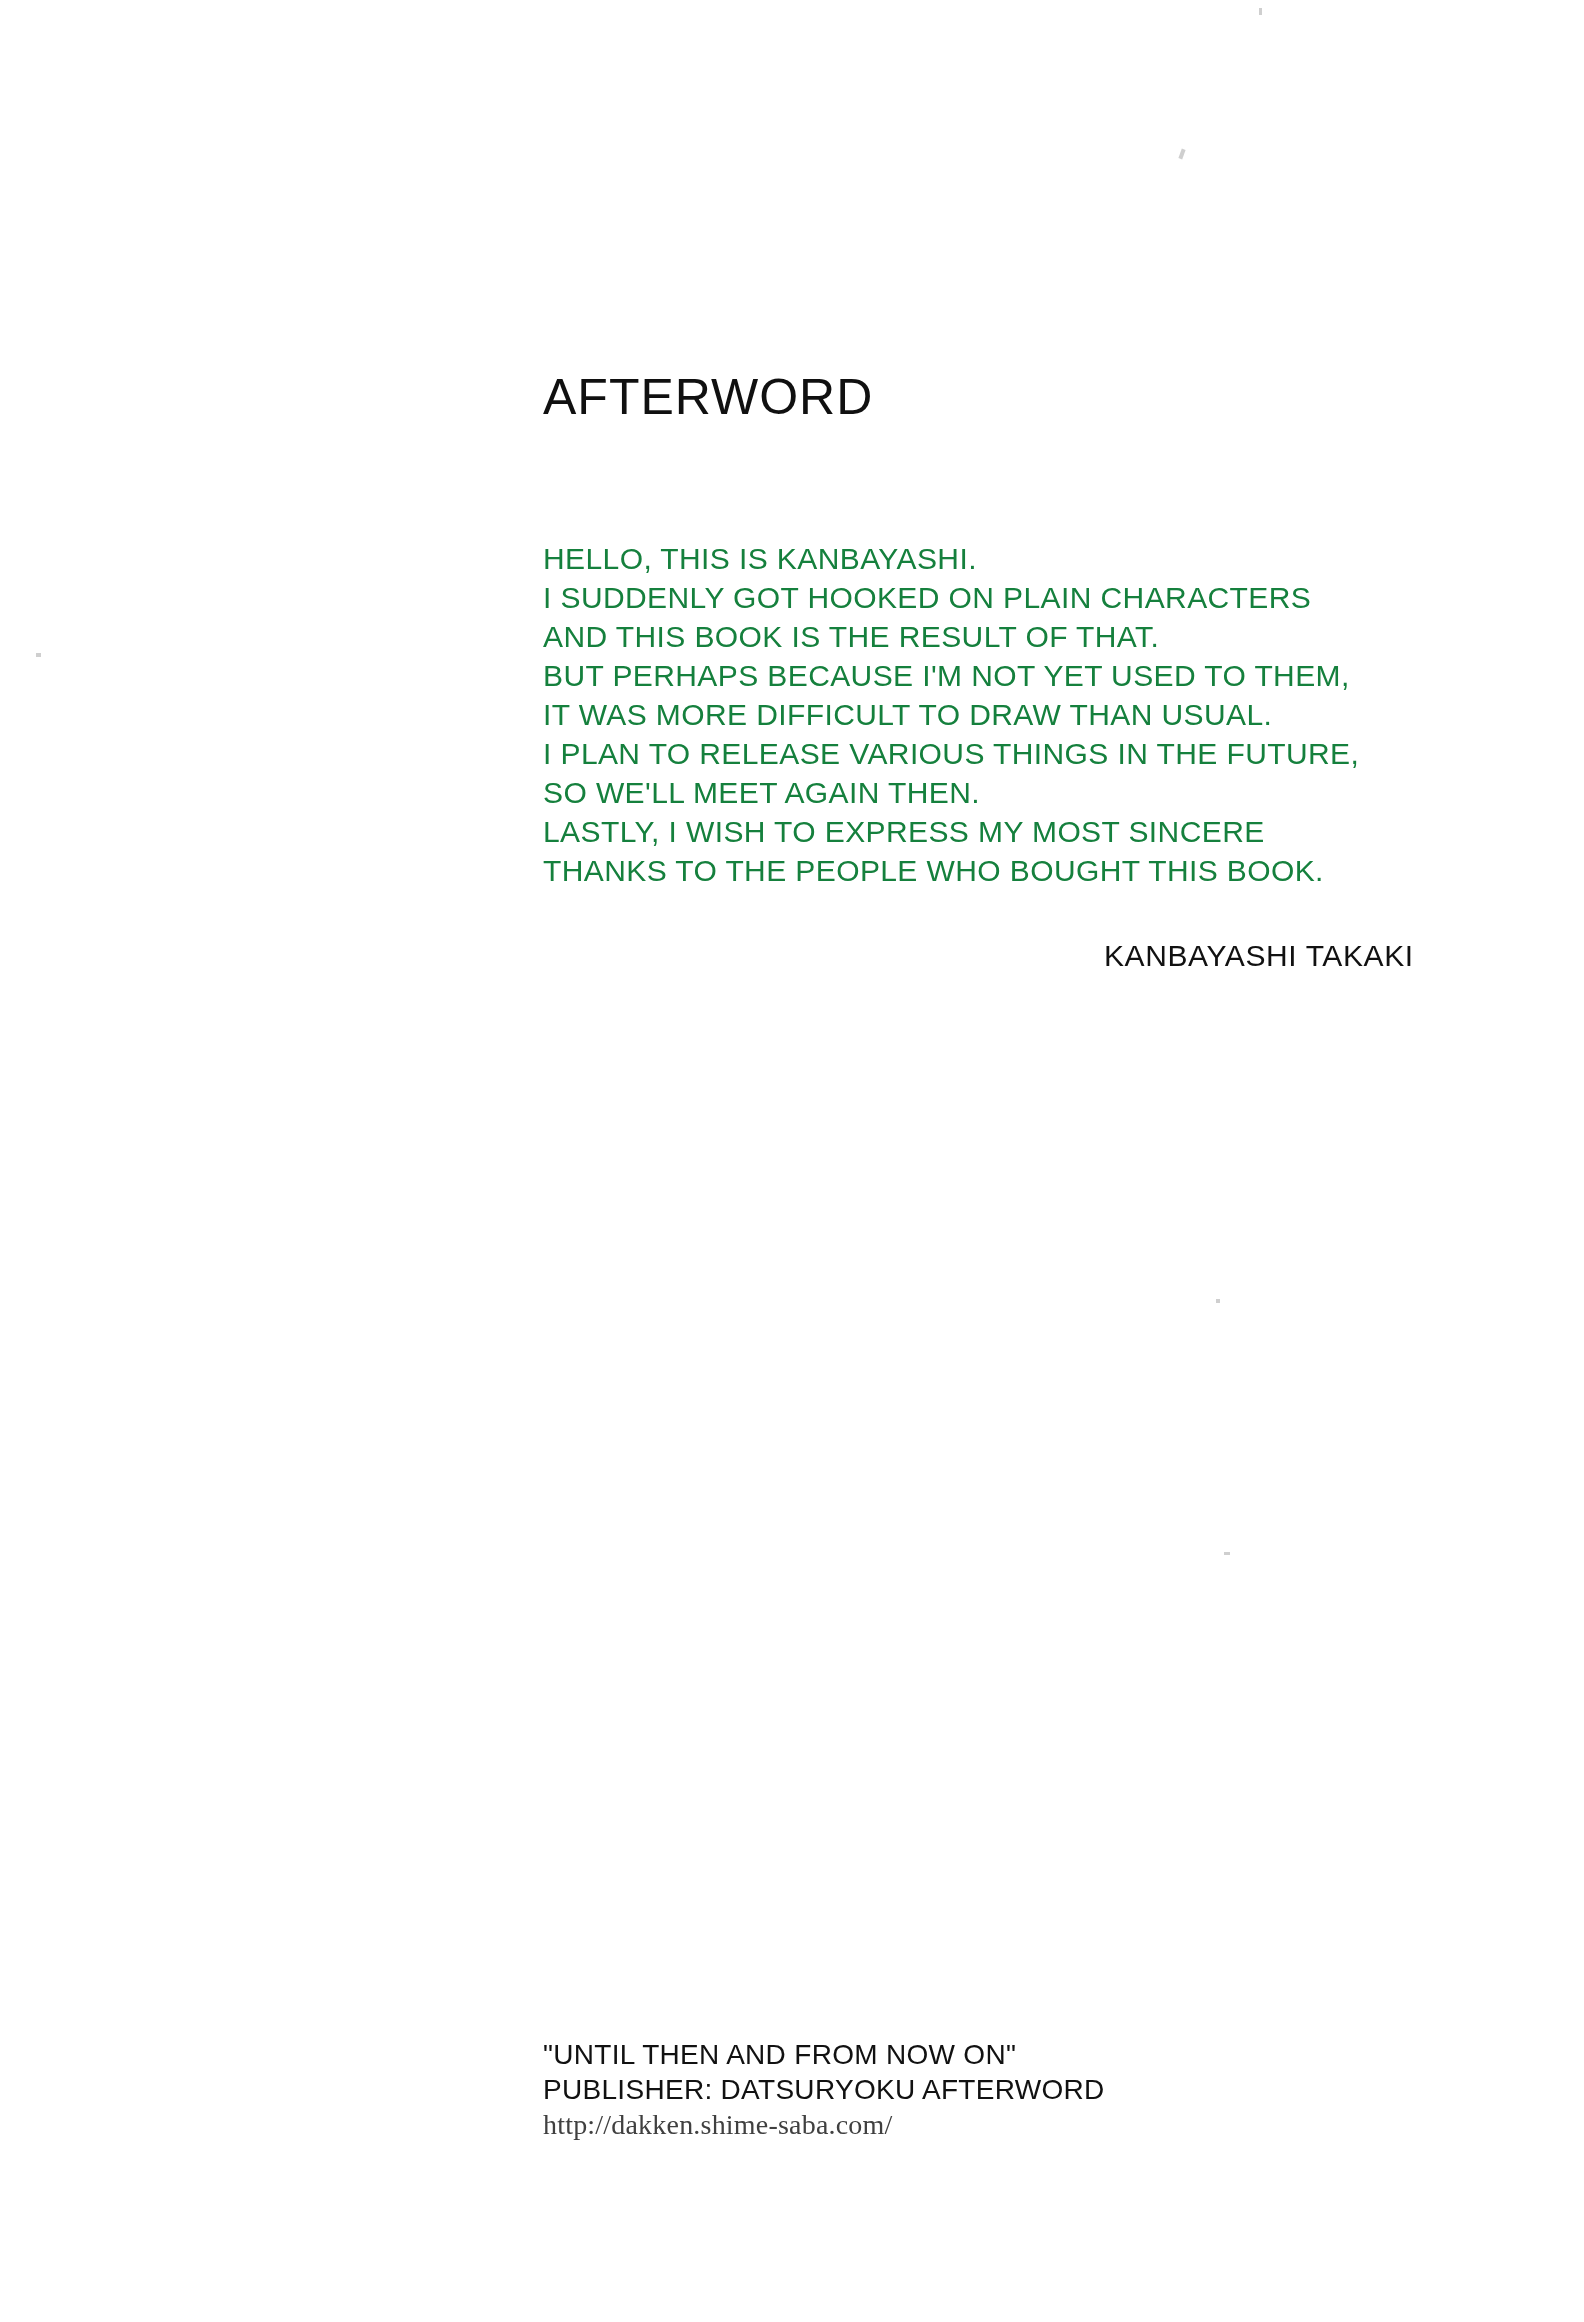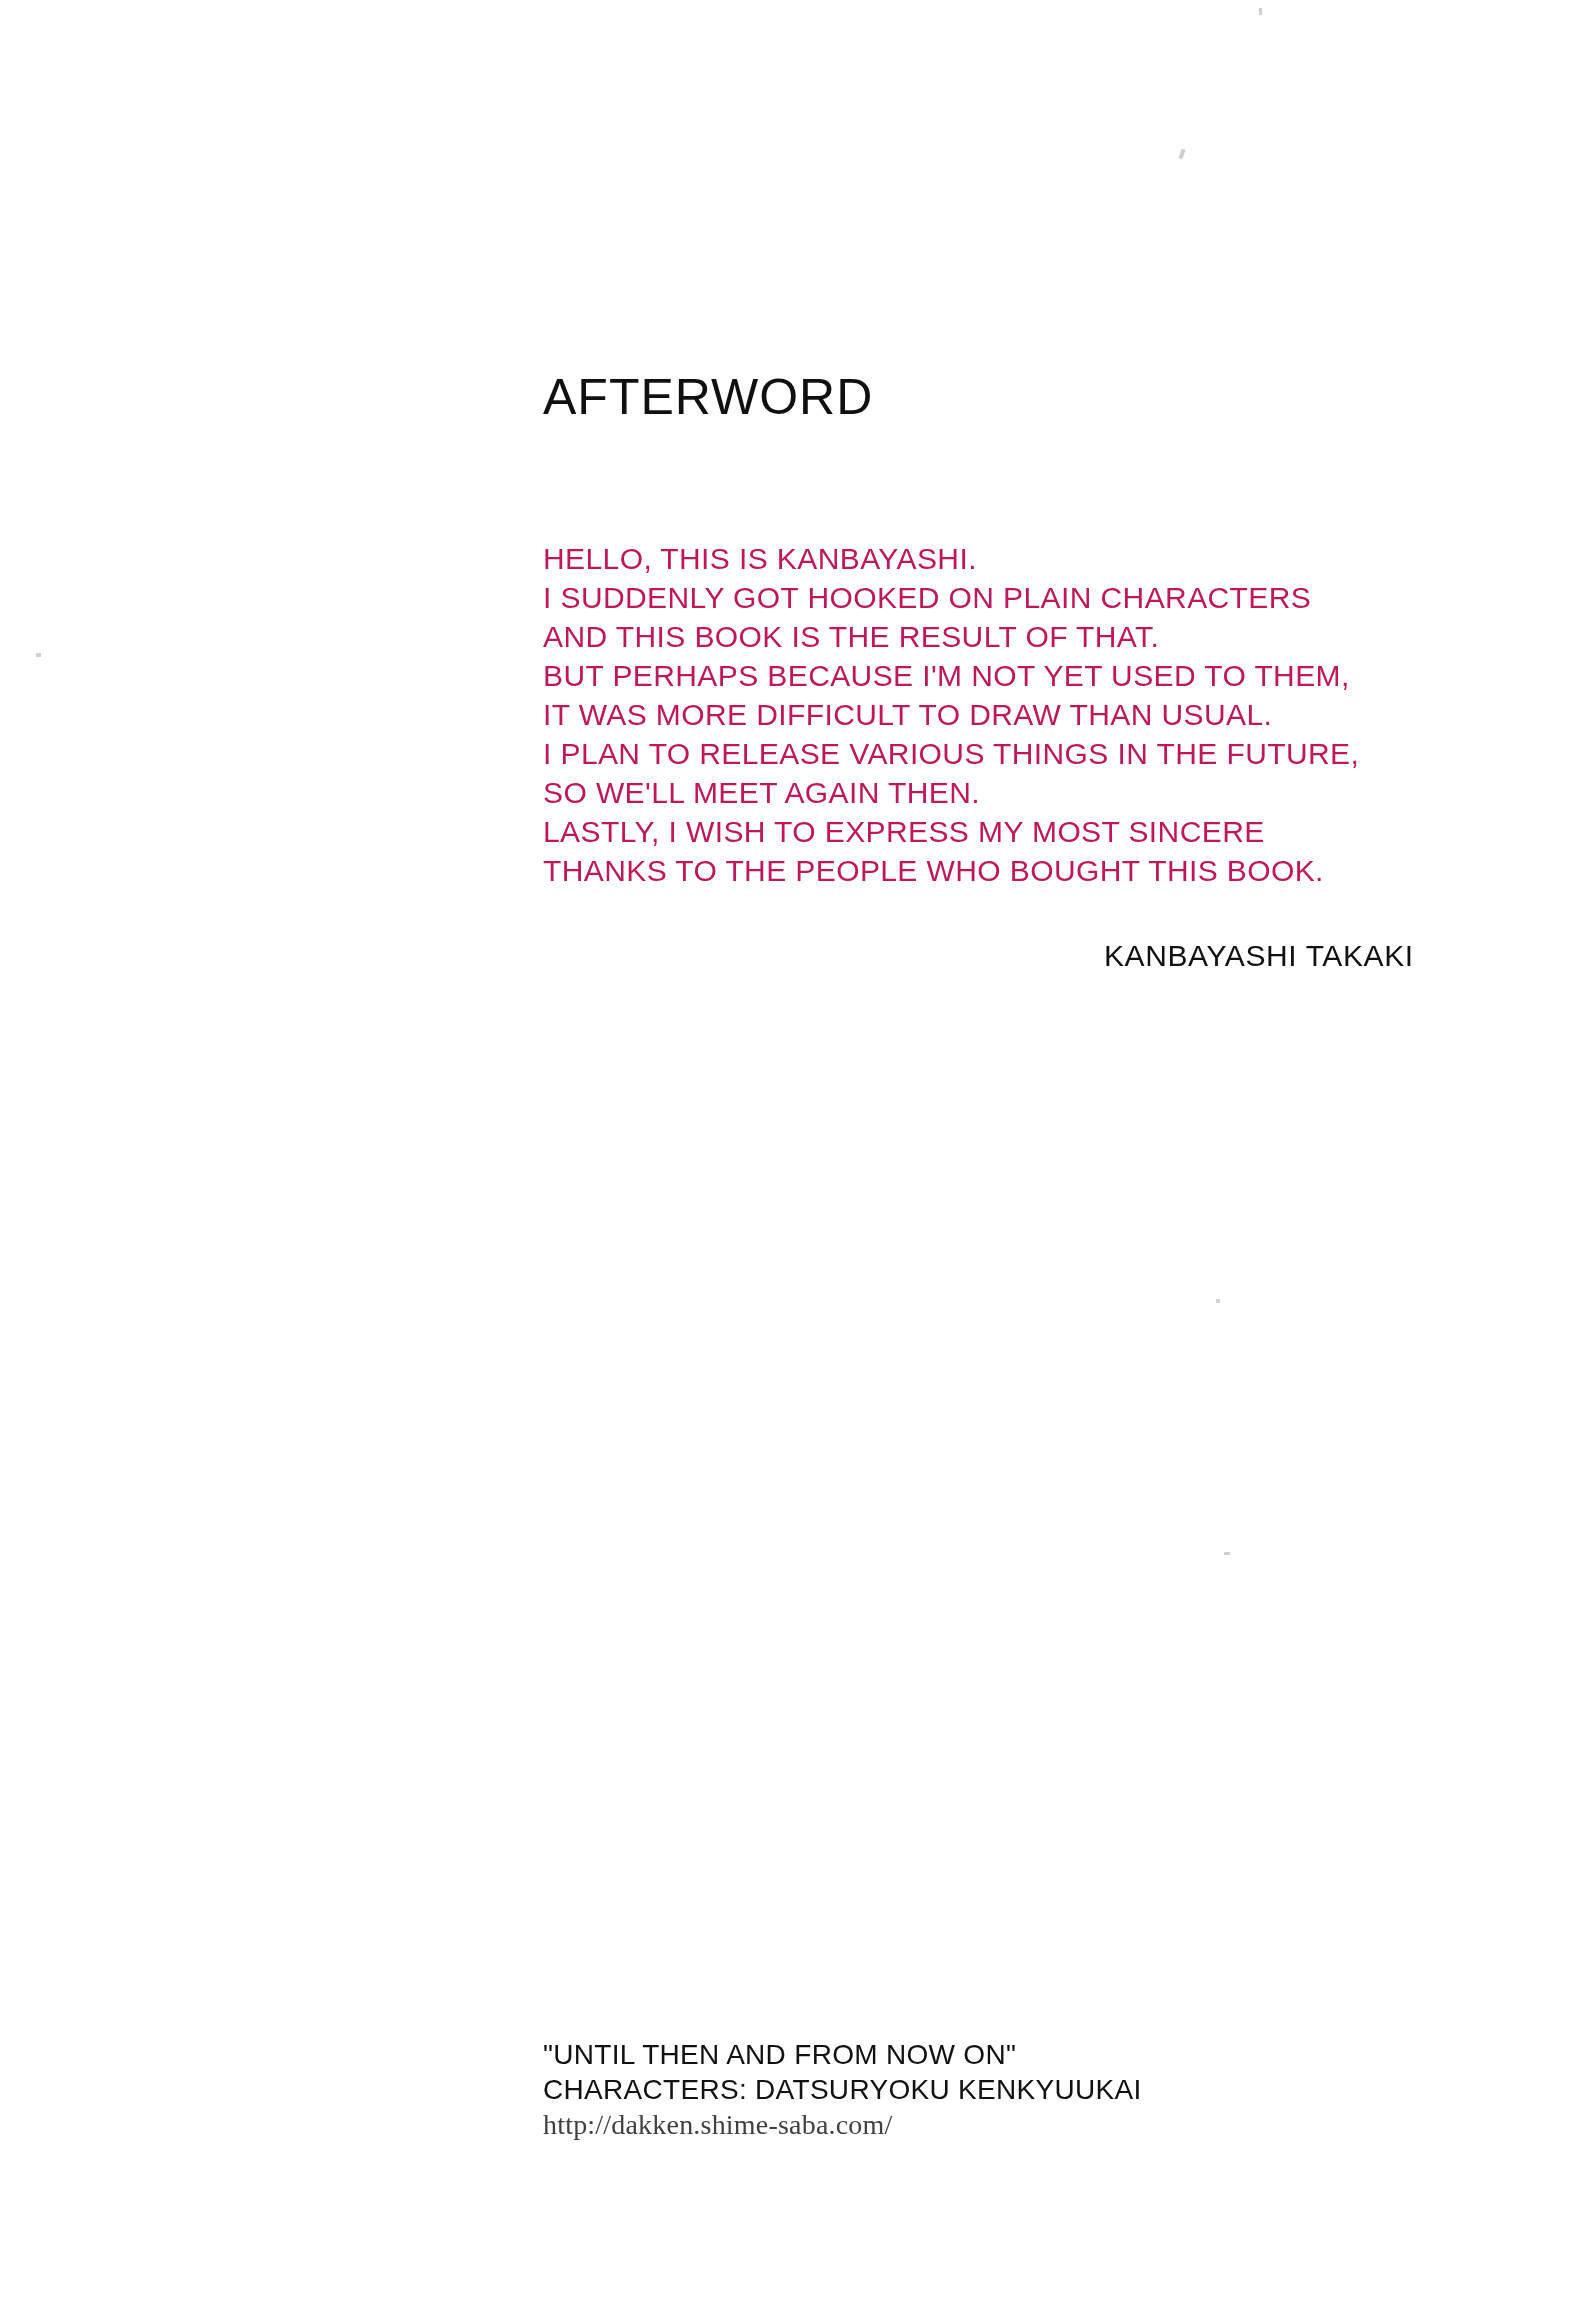--- a/index.html
+++ b/index.html
@@ -28,21 +28,21 @@
   .body-block {
     position: absolute;
     left: 543px;
     top: 539px;
     width: 911px;
   }
   .para {
     font-size: 30px;
     line-height: 39px;
     letter-spacing: 0.4px;
-    color: #be185d;
+    color: #15803d;
     white-space: pre-wrap;
   }
   .para.second {
   }
   .signature {
     position: absolute;
     left: 1104px;
     top: 939px;
     font-size: 30px;
     letter-spacing: 0.6px;
@@ -94,18 +94,18 @@
     <div class="para second">I PLAN TO RELEASE VARIOUS THINGS IN THE FUTURE,
 SO WE'LL MEET AGAIN THEN.
 LASTLY, I WISH TO EXPRESS MY MOST SINCERE
 THANKS TO THE PEOPLE WHO BOUGHT THIS BOOK.</div>
   </div>
 
   <div class="signature">KANBAYASHI TAKAKI</div>
 
   <div class="colophon">
     <div class="line">"UNTIL THEN AND FROM NOW ON"</div>
-    <div class="line">CHARACTERS: DATSURYOKU KENKYUUKAI</div>
+    <div class="line">PUBLISHER: DATSURYOKU AFTERWORD</div>
     <div class="url">http://dakken.shime-saba.com/</div>
   </div>
 
 </div>
 
 
 </body></html>

